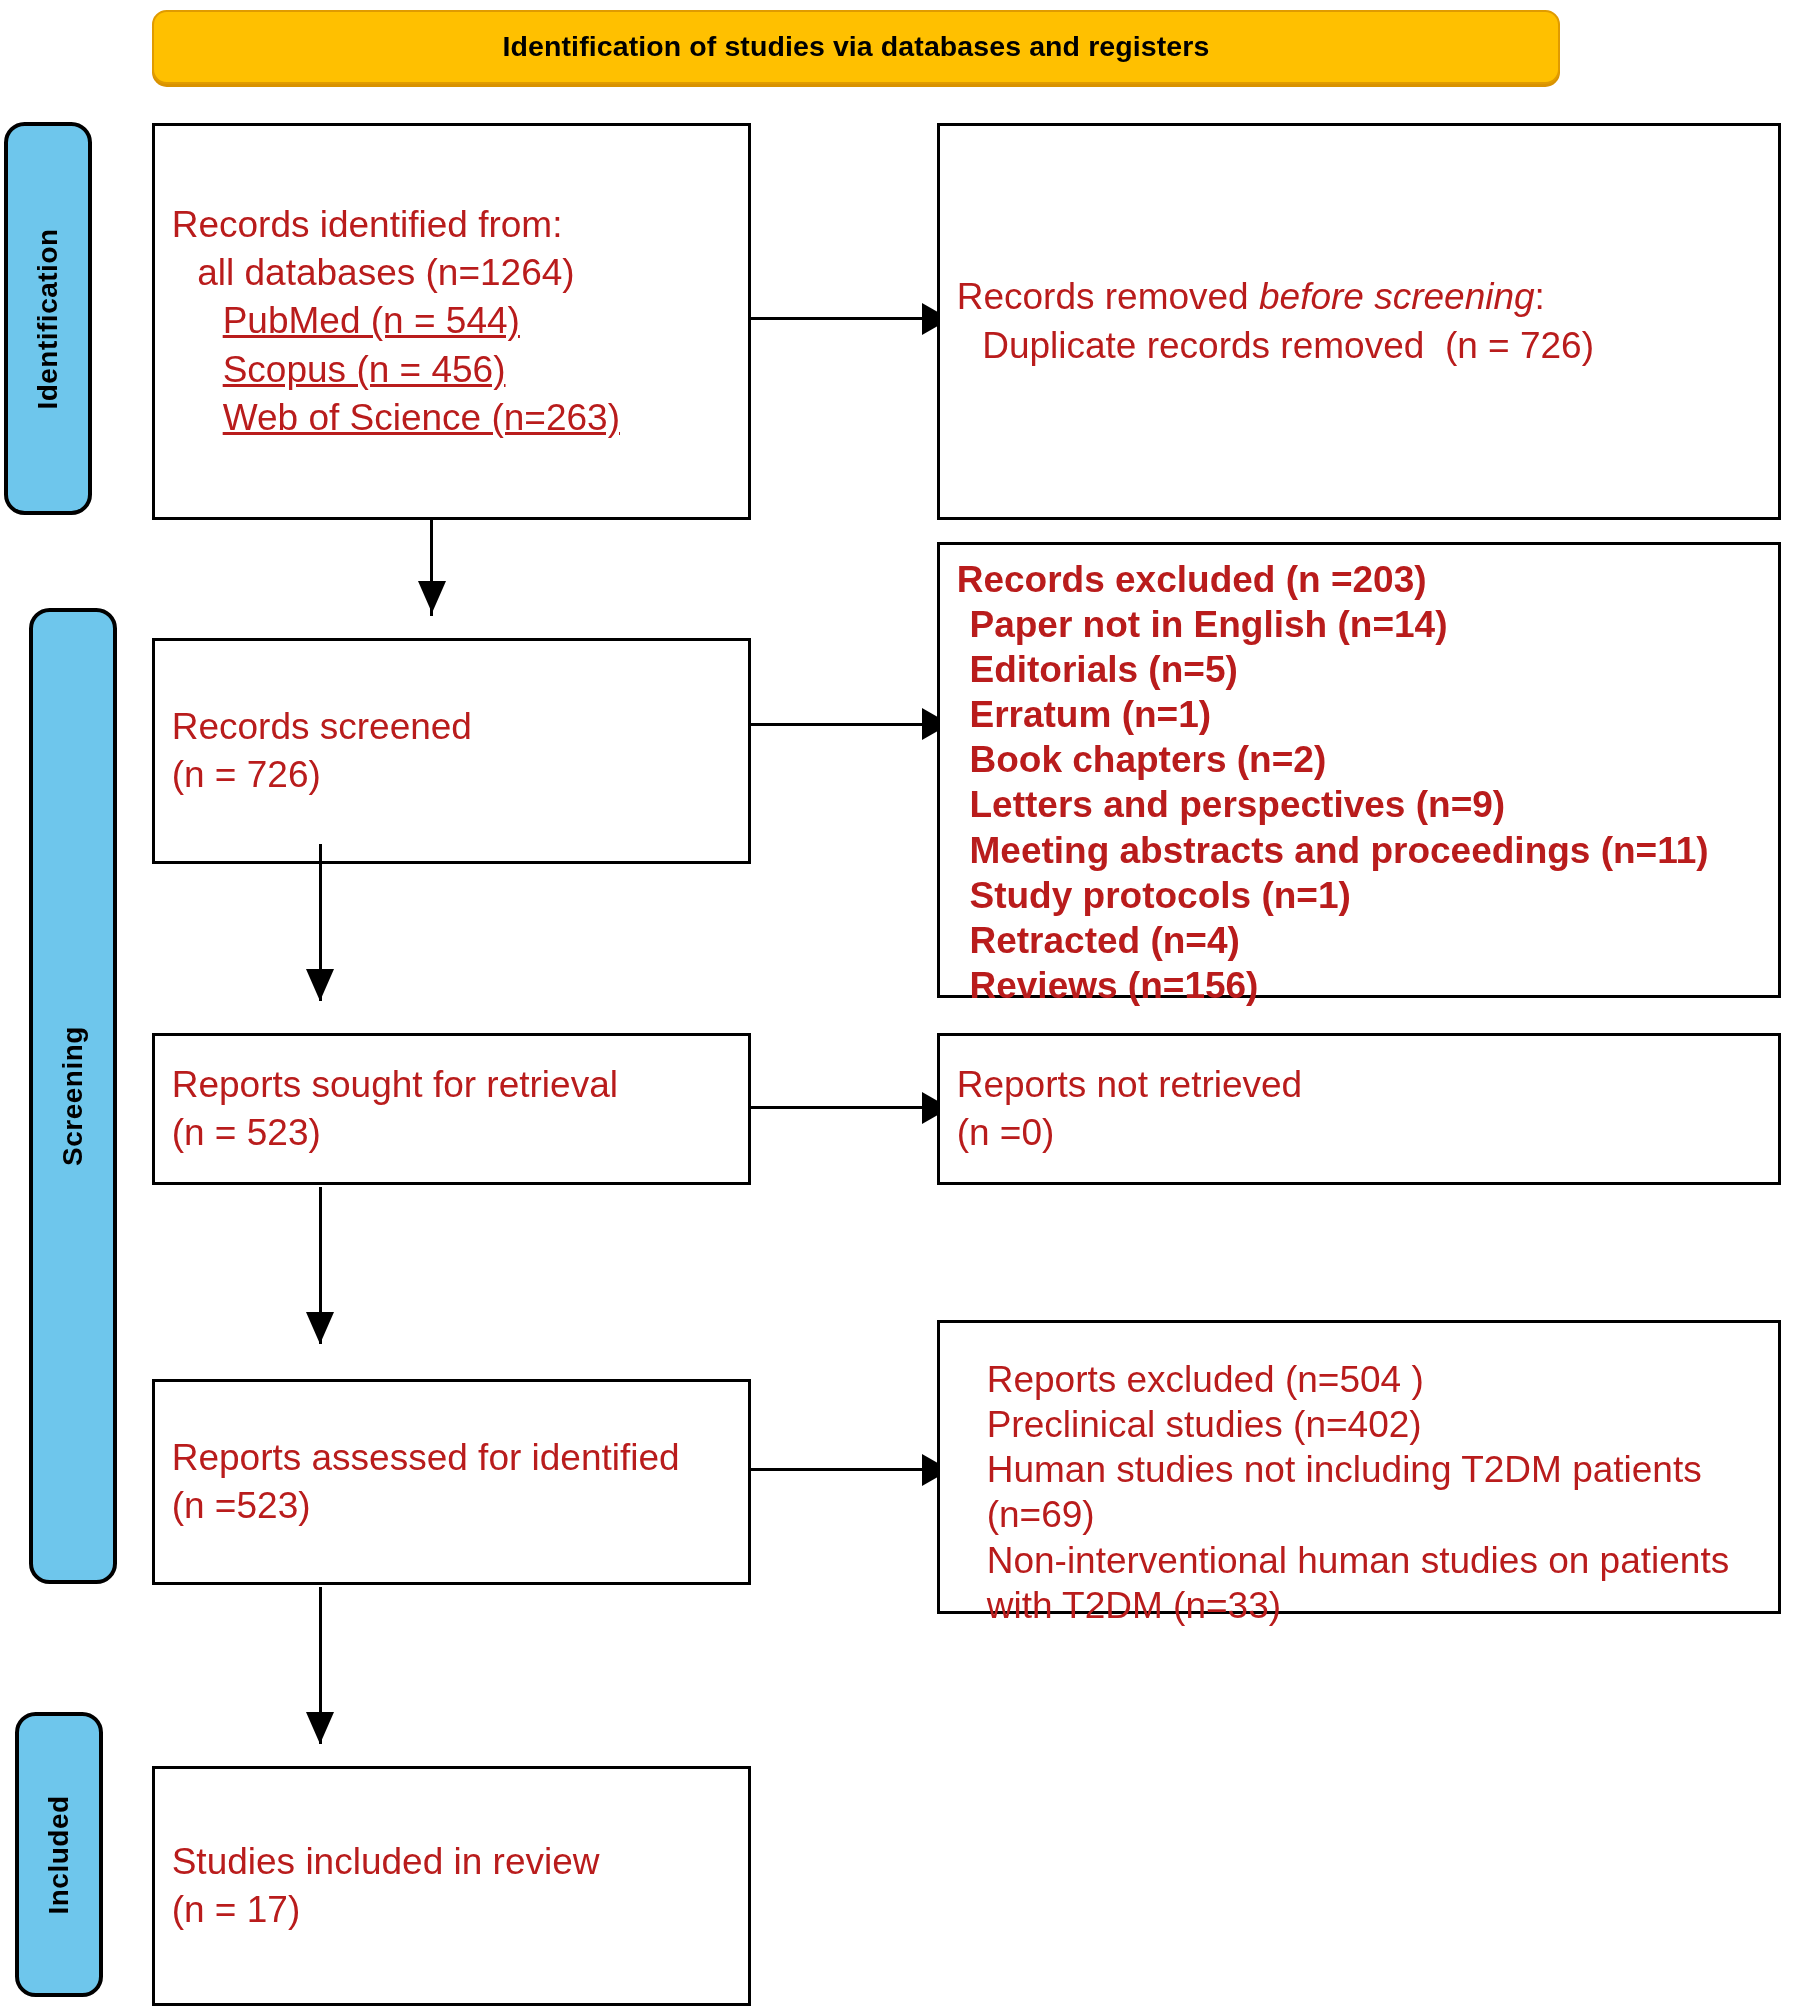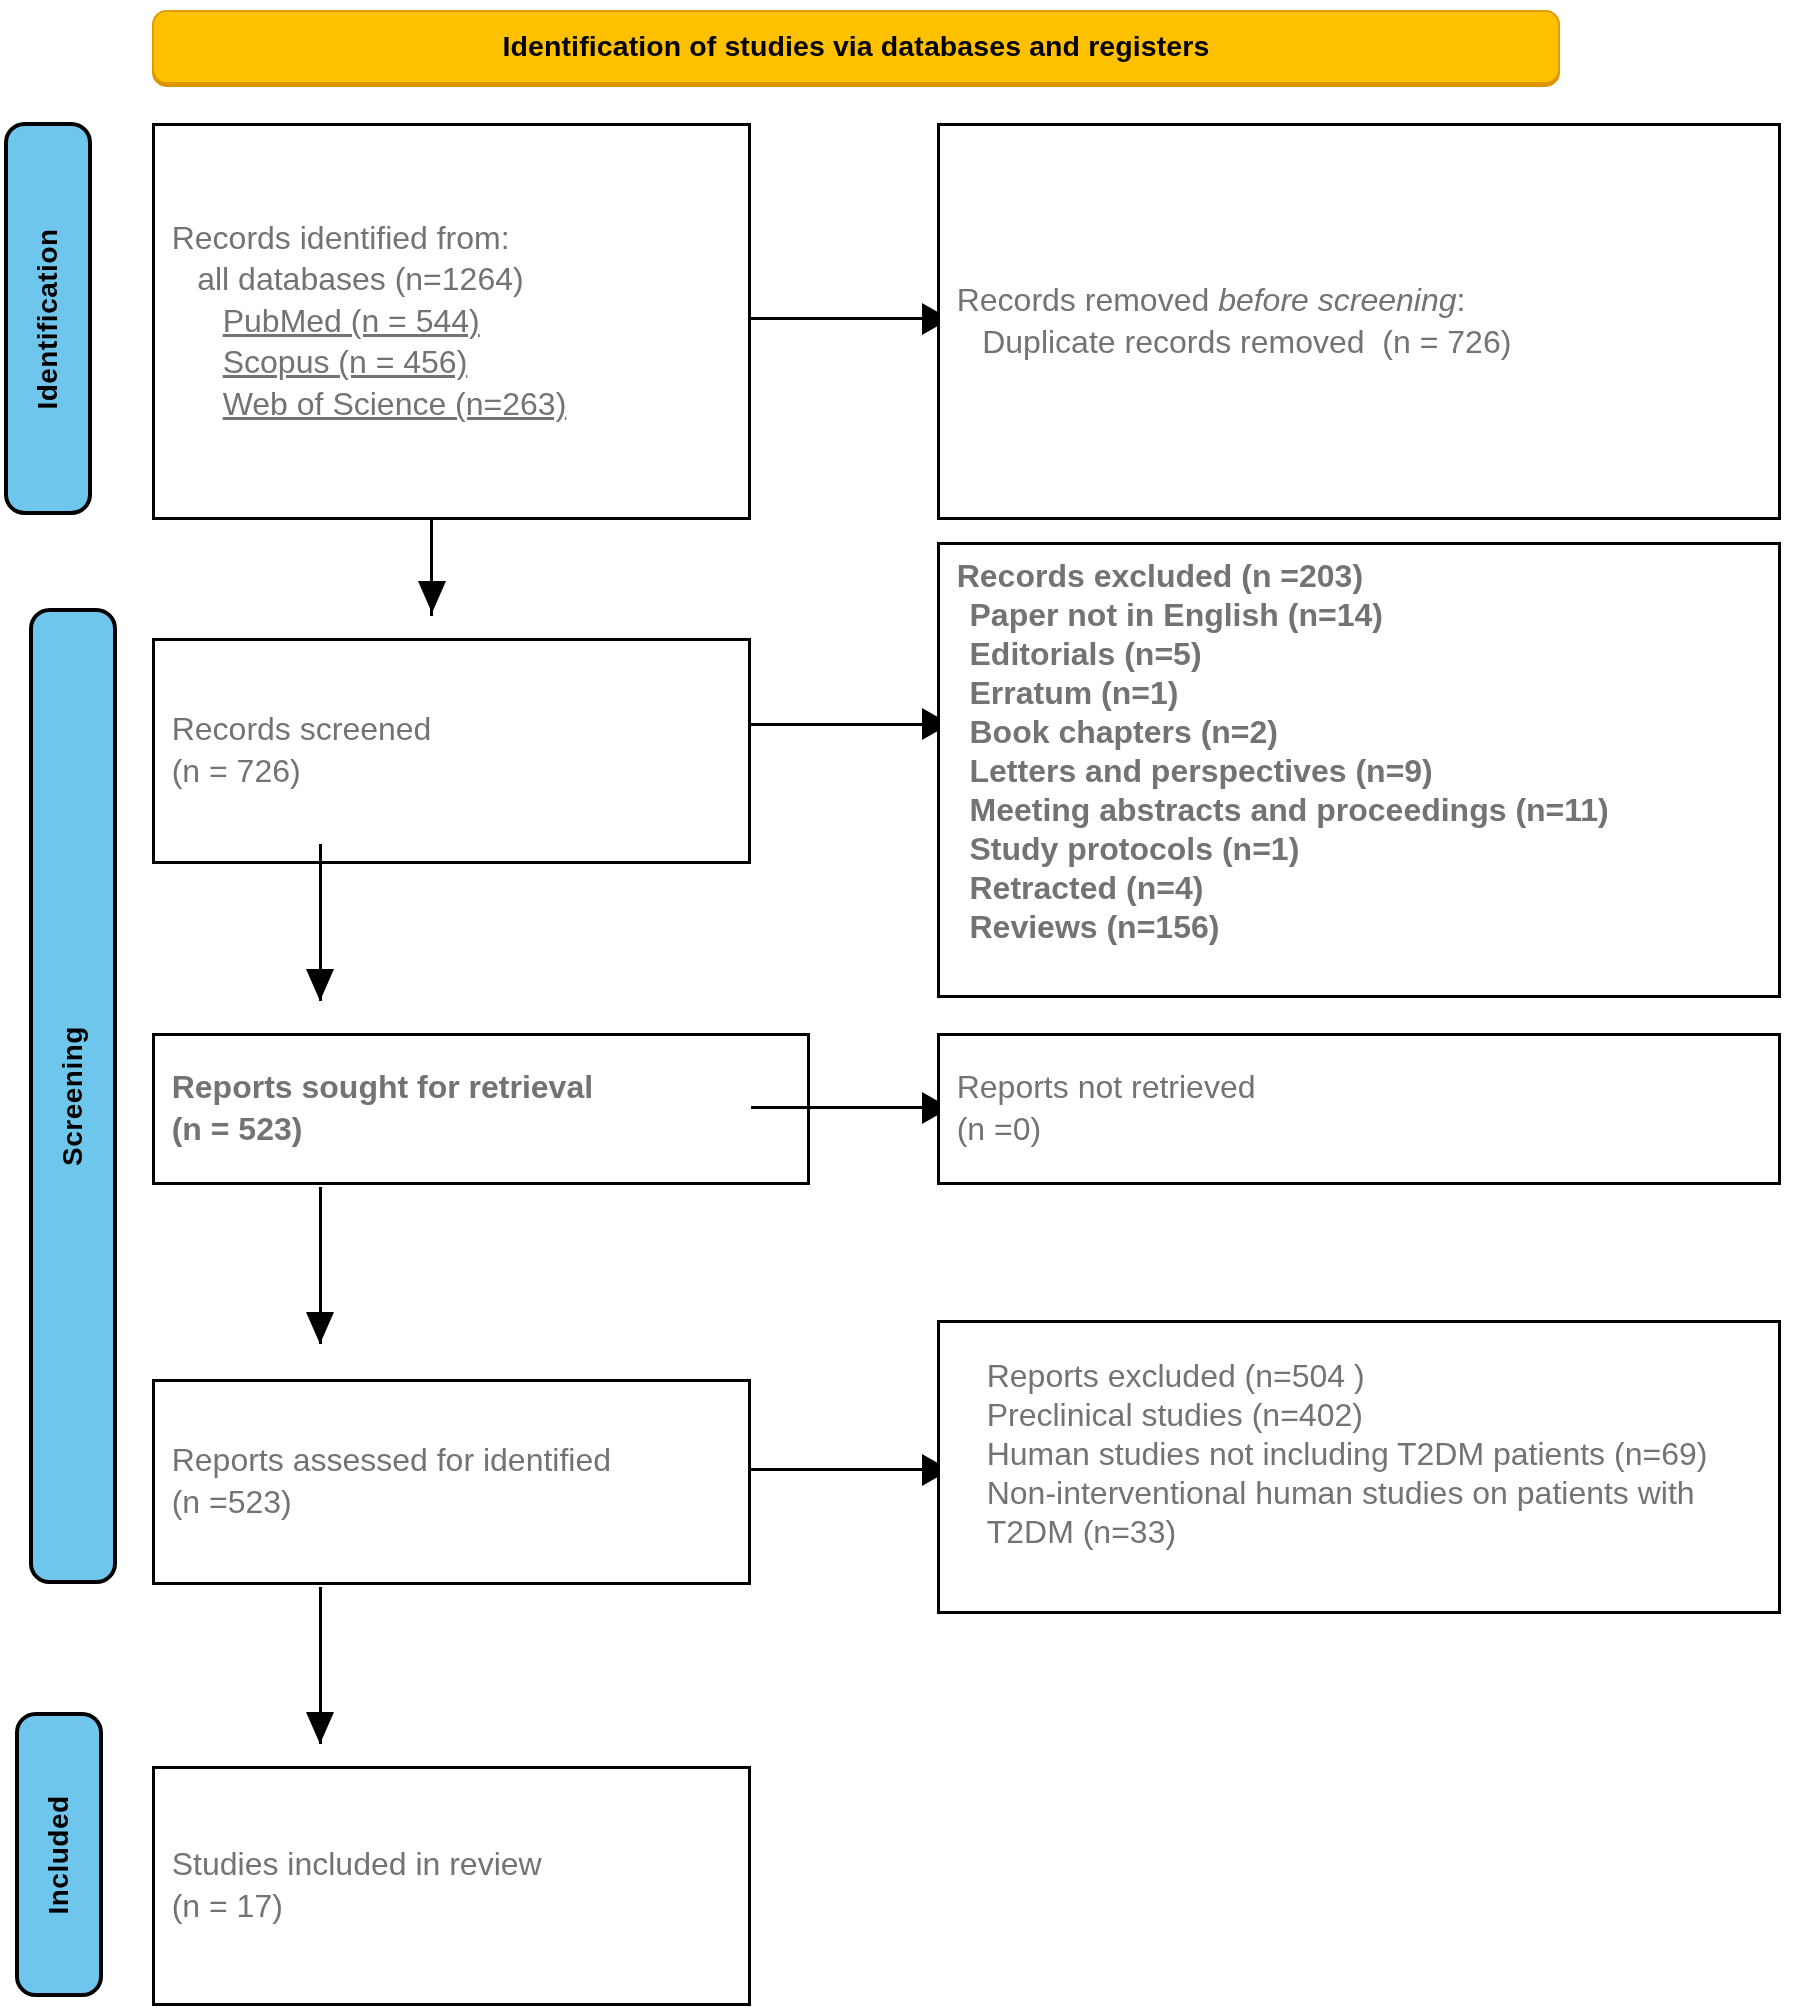--- a/index.html
+++ b/index.html
@@ -67,23 +67,23 @@
     border: 3.9px solid #000000;
     box-sizing: border-box;
     display: flex;
     flex-direction: column;
     justify-content: center;
   }
   .box-inner {
     padding: 0 16.7px;
   }
   .line {
-    font-size: 32px;
+    font-size: 37px;
     line-height: 1.30;
-    color: #737373;
+    color: #b91c1c;
     white-space: pre;
   }
   .line.ind1 { padding-left: 25.5px; }
   .line.ind2 { padding-left: 51px; text-decoration: underline; }
   .line.ind-small { padding-left: 12.8px; }
   .line.tight { line-height: 1.22; }
   .em { font-style: italic; }
   .wrap { white-space: normal; margin-left: 30px; }
 
   
@@ -180,21 +180,21 @@
       <div class="line tight ind-small">Meeting abstracts and proceedings (n=11)</div>
       <div class="line tight ind-small">Study protocols (n=1)</div>
       <div class="line tight ind-small">Retracted (n=4)</div>
       <div class="line tight ind-small">Reviews (n=156)</div>
     </div>
   </div>
 
   <div class="vline" style="left:319px; top:844px; height:157px;"></div>
   <div class="vhead" style="left:306px; top:969px;"></div>
 
-  <div class="box" style="left:152px; top:1033px; width:658px; height:152px;font-weight:bold;">
+  <div class="box" style="left:152px; top:1033px; width:599px; height:152px;">
     <div class="box-inner">
       <div class="line">Reports sought for retrieval</div>
       <div class="line">(n = 523)</div>
     </div>
   </div>
 
   <div class="hline" style="left:751px; top:1106px; width:177px;"></div>
   <div class="hhead" style="left:922px; top:1092px;"></div>
 
   <div class="box" style="left:937px; top:1033px; width:844px; height:152px;">

